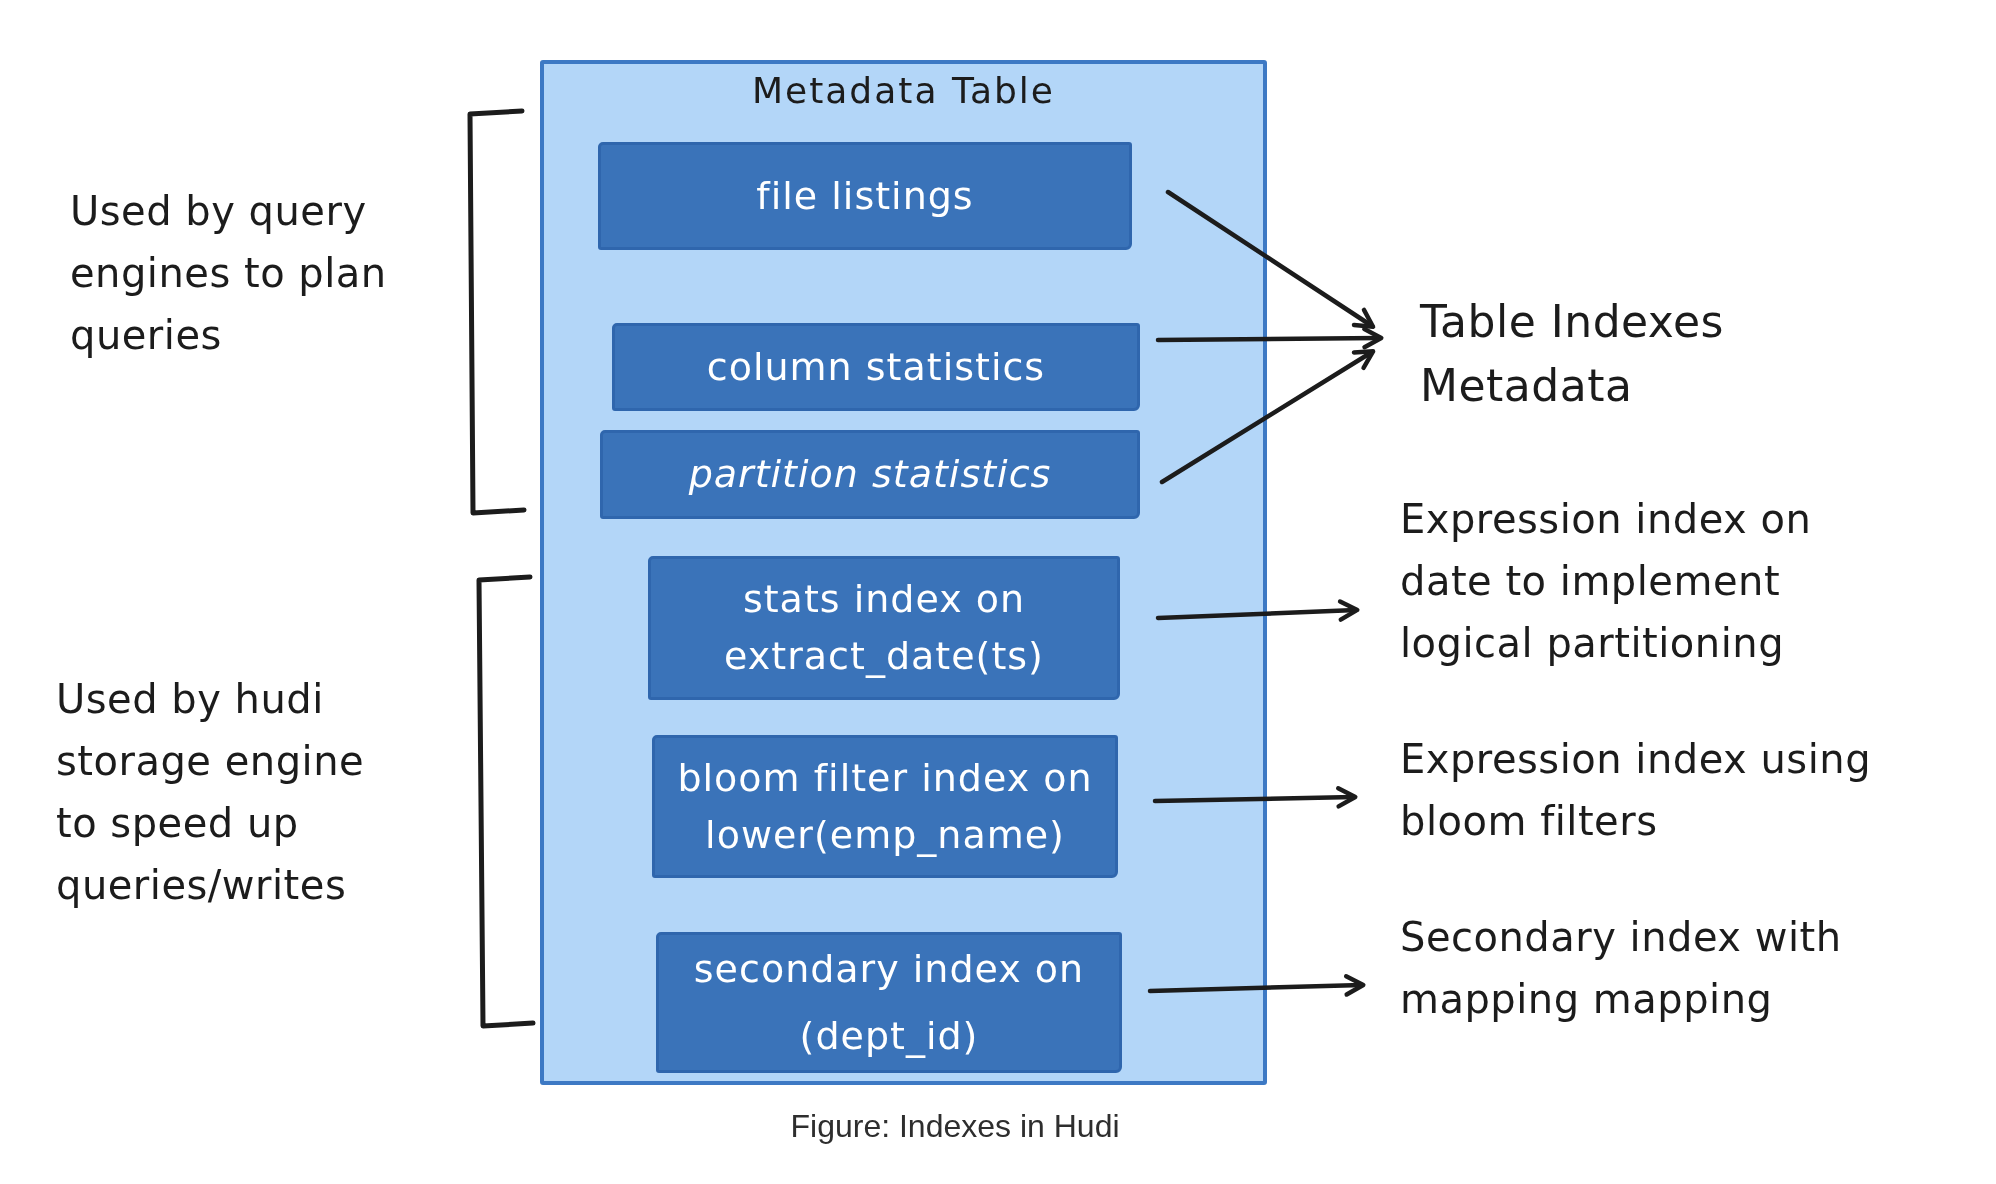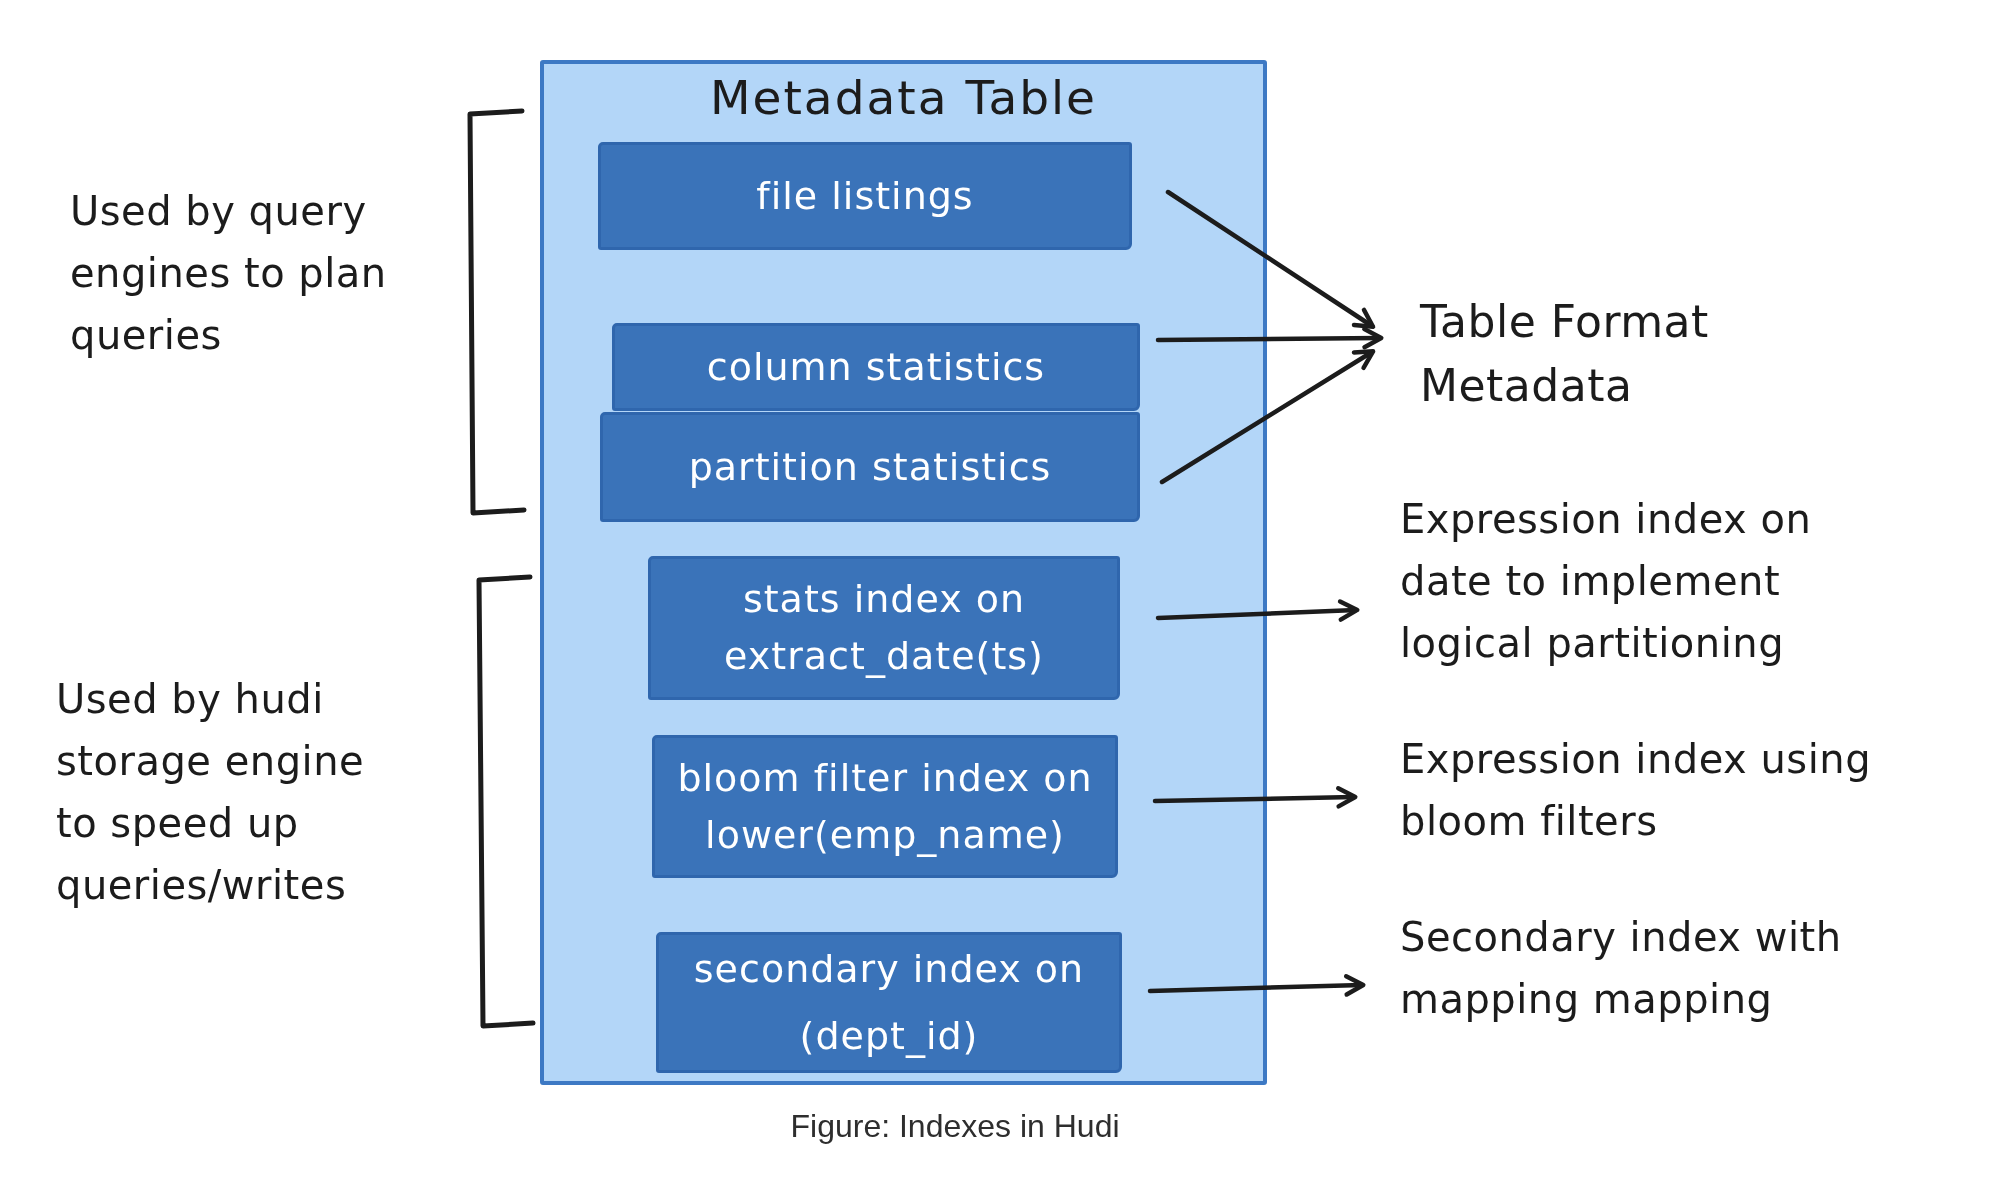--- a/index.html
+++ b/index.html
@@ -20,21 +20,21 @@
     left:540px;top:60px;width:727px;height:1025px;
     background:var(--panel-fill,#b3d6f8);
     border:4px solid var(--panel-border,#3d79c4);
     box-sizing:border-box;
     border-radius:3px;
   }
   .panel-title{
     position:absolute;
     left:540px;top:70px;width:727px;
     text-align:center;
-    font-size:47px;
+    font-size:36px;
     letter-spacing:2px;
     color:var(--ink,#1c1c1c);
   }
   .mbox{
     position:absolute;
     background:var(--box-fill,#3a73b9);
     border:3px solid var(--box-border,#2f66ad);
     box-sizing:border-box;
     border-radius:5px 3px 6px 3px;
     display:flex;flex-direction:column;
@@ -72,21 +72,21 @@
   <div class="panel-title">Metadata Table</div>
 
   <div class="mbox" style="left:598px;top:142px;width:534px;height:108px;">
     <div class="bline">file listings</div>
   </div>
 
   <div class="mbox" style="left:612px;top:279px;width:528px;height:88px;margin-top:44px;">
     <div class="bline">column statistics</div>
   </div>
 
-  <div class="mbox" style="left:600px;top:412px;width:540px;height:110px;">
+  <div class="mbox" style="left:600px;top:430px;width:540px;height:89px;font-style:italic;">
     <div class="bline">partition statistics</div>
   </div>
 
   <div class="mbox" style="left:648px;top:556px;width:472px;height:144px;">
     <div class="bline">stats index on</div>
     <div class="bline">extract_date(ts)</div>
   </div>
 
   <div class="mbox" style="left:652px;top:735px;width:466px;height:143px;">
     <div class="bline">bloom filter index on</div>
@@ -105,21 +105,21 @@
   </div>
 
   <div class="note" style="left:56px;top:668px;">
     <div>Used by hudi</div>
     <div>storage engine</div>
     <div>to speed up</div>
     <div>queries/writes</div>
   </div>
 
   <div class="note note-big" style="left:1420px;top:290px;">
-    <div>Table Format</div>
+    <div>Table Indexes</div>
     <div>Metadata</div>
   </div>
 
   <div class="note" style="left:1400px;top:488px;">
     <div>Expression index on</div>
     <div>date to implement</div>
     <div>logical partitioning</div>
   </div>
 
   <div class="note" style="left:1400px;top:728px;">

